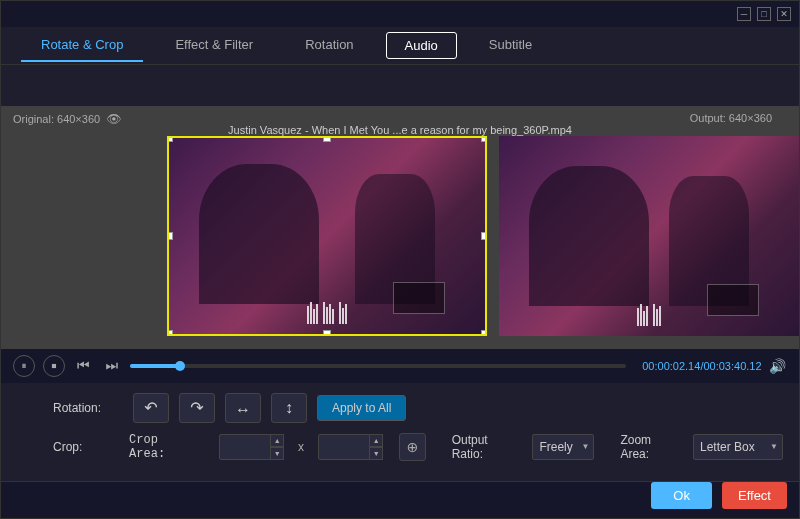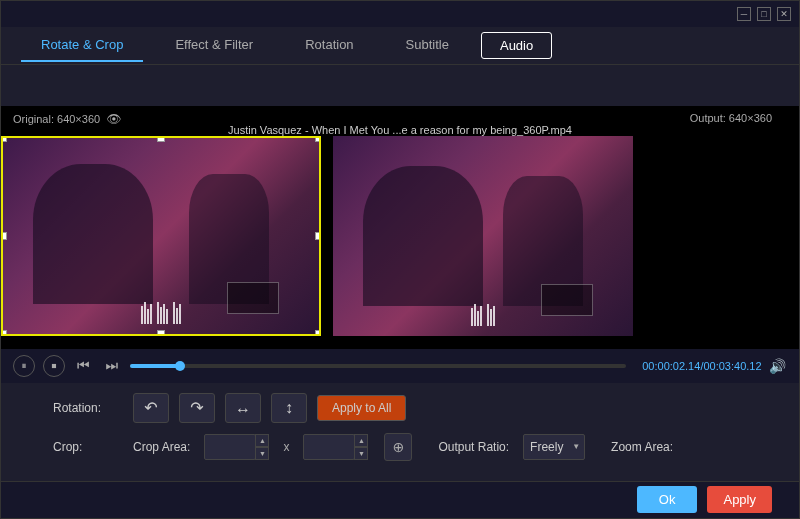--- a/index.html
+++ b/index.html
@@ -63,24 +63,24 @@
       border-bottom: 2px solid #4db8ff;
     }
     .tab.outlined {
       border: 1px solid #fff;
       border-radius: 3px;
       color: #fff;
       padding: 5px 18px;
     }
     .video-section {
       height: 260px;
-      background: #000000;
-      display: flex;
-      align-items: center;
-      justify-content: flex-start;
+      background: #404040;
+      display: flex;
+      align-items: center;
+      justify-content: flex-end;
       position: relative;
       margin-top: 41px;
     }
     .video-meta-left {
       position: absolute;
       top: 6px;
       left: 12px;
       font-size: 11px;
       color: #aaa;
       display: flex;
@@ -263,35 +263,36 @@
       color: #ccc;
       font-size: 16px;
       cursor: pointer;
       display: flex;
       align-items: center;
       justify-content: center;
       border-radius: 3px;
     }
     .apply-all-btn {
       padding: 5px 14px;
-      background: #c2410c;
+      background: #0369a1;
       border: 1px solid #555;
       color: #ccc;
       font-size: 12px;
       cursor: pointer;
       border-radius: 3px;
     }
     .crop-label {
       width: 70px;
       color: #ccc;
     }
     .crop-area-label {
       color: #ccc;
-      margin-right: 4px;
-      font-size: 12px;
+      margin-right: 12px;
+      font-size: 12px;
+      font-family: Liberation Mono, monospace;
     }
     .number-input {
       width: 52px;
       height: 26px;
       background: #2a2a3e;
       border: 1px solid #444;
       color: #fff;
       text-align: center;
       font-size: 12px;
       border-radius: 2px;
@@ -380,23 +381,23 @@
       color: #ccc;
       font-size: 12px;
       cursor: pointer;
       border-radius: 3px;
       margin-top: 6px;
     }
     .bottom-bar {
       height: 40px;
       background: #16162a;
       display: flex;
-      align-items: center;
+      align-items: flex-start;
       justify-content: flex-end;
-      padding: 0 27px;
+      padding: 0 12px;
       gap: 10px;
       border-top: 1px solid #333;
     }
     .ok-btn {
       padding: 6px 22px;
       background: #4db8ff;
       border: none;
       color: #fff;
       font-size: 13px;
       cursor: pointer;
@@ -421,22 +422,22 @@
   <div class="title-bar">
     <button class="title-bar-btn">─</button>
     <button class="title-bar-btn">□</button>
     <button class="title-bar-btn">✕</button>
   </div>
 
   <div class="tab-bar">
     <div class="tab active">Rotate &amp; Crop</div>
     <div class="tab">Effect &amp; Filter</div>
     <div class="tab">Rotation</div>
+    <div class="tab outlined">Audio</div>
     <div class="tab">Subtitle</div>
-    <div class="tab outlined">Audio</div>
   </div>
 
   <div class="video-section">
     <div class="video-meta-left">
       <span>Original: 640×360</span>
       <span class="eye-icon">👁</span>
     </div>
     <div class="video-meta-center">Justin Vasquez - When I Met You ...e a reason for my being_360P.mp4</div>
     <div class="video-meta-right">Output: 640×360</div>
 
@@ -541,21 +542,28 @@
       <span class="aspect-label">Output Ratio:</span>
       <div class="select-wrap">
         <select class="select-box">
           <option>Freely</option>
           <option>16:9</option>
           <option>4:3</option>
           <option>1:1</option>
         </select>
       </div>
       <span class="zoom-label">Zoom Area:</span>
+      <div class="select-wrap">
+        <select class="select-box" style="width:90px;">
+          <option>Letter Box</option>
+          <option>Pan &amp; Scan</option>
+          <option>Full</option>
+        </select>
+      </div>
     </div>
 
   </div>
 
   <div class="bottom-bar">
     <button class="ok-btn">Ok</button>
-    <button class="cancel-btn">Apply</button>
+    <button class="cancel-btn">Effect</button>
   </div>
 </div>
 
 </body></html>

